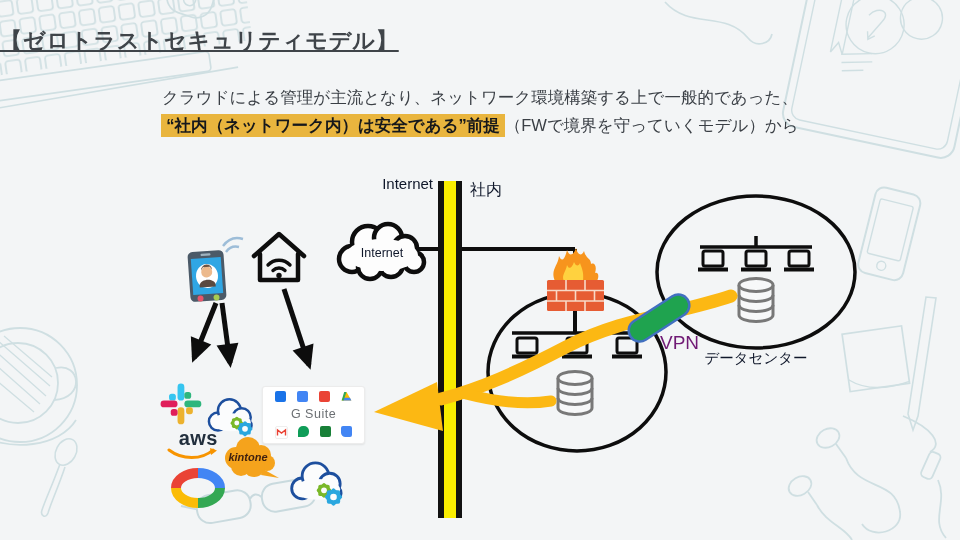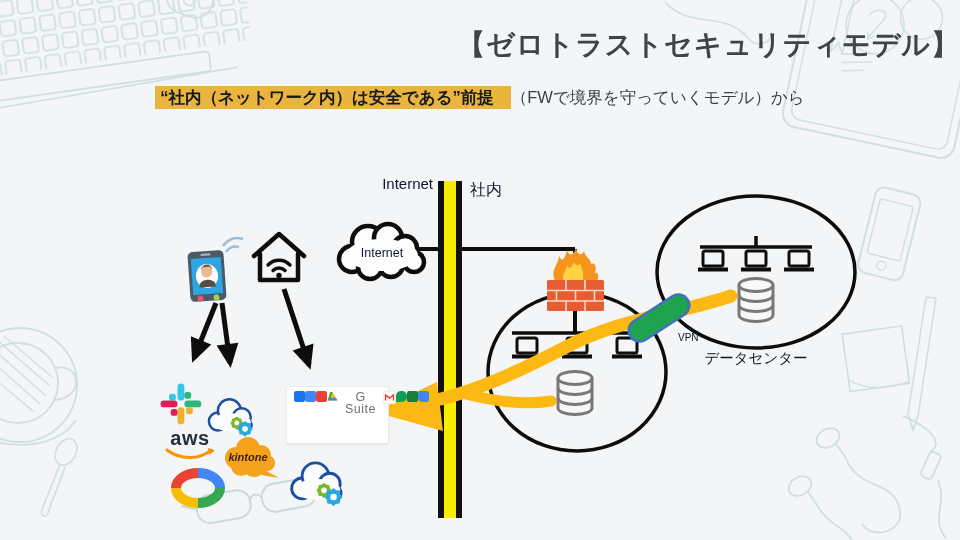--- a/index.html
+++ b/index.html
@@ -1,36 +1,36 @@
 <!DOCTYPE html>
 <html><head>
 <meta charset="utf-8">
 <style>
   html,body{margin:0;padding:0;background:#e8eaec;}
   .stage{position:relative;width:960px;height:540px;overflow:hidden;background:#f3f5f6;
          font-family:"Liberation Sans","DejaVu Sans",sans-serif;}
   .stage svg.layer{position:absolute;left:0;top:0;width:960px;height:540px;}
-  .title{position:absolute;top:26px;left:0;width:100%;text-align:right;
-         font-size:28px;font-weight:bold;color:#3f4449;letter-spacing:1px;z-index:5;}
+  .title{position:absolute;top:26px;left:0;width:100%;text-align:left;
+         font-size:22px;font-weight:bold;color:#3f4449;letter-spacing:1px;z-index:5;text-decoration:underline;}
   .intro{position:absolute;top:87px;left:0;width:100%;text-align:center;z-index:5;
          font-size:16.5px;color:#3a3f45;line-height:21px;}
   .intro .row{margin-bottom:7px;}
-  .hl{background:#e9b53e;color:#16181b;font-weight:bold;padding:2px 17px 3px 5px;}
+  .hl{background:#e9b53e;color:#16181b;font-weight:bold;padding:2px 5px 3px 5px;}
   .lbl{position:absolute;z-index:6;color:#0f172a;}
   .lbl.center{text-align:center;}
   
-  .gsuite{position:absolute;left:286px;top:386px;width:101px;height:48px;background:#fff;
+  .gsuite{position:absolute;left:262px;top:386px;width:101px;height:48px;background:#fff;
           border:1px solid #ececec;border-radius:3px;box-shadow:0 1px 2px rgba(0,0,0,.08);
-          display:flex;flex-direction:row;justify-content:space-between;padding:4px 0;z-index:6;}
+          display:flex;flex-direction:column;justify-content:space-between;padding:4px 0;z-index:6;}
   .gs-row{display:flex;justify-content:space-around;padding:0 7px;}
   .gs-label{text-align:center;font-size:12.5px;color:#6b6f73;letter-spacing:.5px;line-height:12px;}
   .gi{width:11px;height:11px;border-radius:2px;}
   .c-cal{background:#1a73e8;} .c-doc{background:#4285f4;} .c-red{background:#ea4335;}
   .c-hang{background:#0f9d58;border-radius:45% 45% 45% 0;} .c-sheet{background:#188038;} .c-slide{background:#4285f4;border-radius:2px 2px 2px 40%;}
-  .aws{position:absolute;left:162px;top:429px;width:56px;text-align:center;z-index:6;}
+  .aws{position:absolute;left:162px;top:429px;width:56px;text-align:right;z-index:6;}
   .aws .t{font-size:20px;font-weight:bold;color:#222f3d;line-height:18px;letter-spacing:.5px;}
   .kintone{position:absolute;left:221px;top:436px;width:60px;height:44px;z-index:6;font-style:italic;}
   .kintone .t{position:absolute;left:0;top:15px;width:54px;text-align:center;
               font-size:11px;font-weight:bold;color:#40210f;}
 </style>
 </head>
 <body>
 
 <div class="stage">
 
@@ -97,20 +97,21 @@
     <g stroke="#c9dade" fill="none" stroke-width="2" transform="rotate(-10 250 500)">
       <rect x="196" y="488" width="54" height="28" rx="13"></rect>
       <rect x="262" y="488" width="54" height="28" rx="13"></rect>
       <path d="M250 499 q6 -7 12 0"></path>
       <path d="M196 500 l-15 -6 M316 500 l17 -8"></path>
     </g>
   </svg>
 
   <div class="title">【ゼロトラストセキュリティモデル】</div>
   <div class="intro">
+    <div class="row"><span>クラウドによる管理が主流となり、ネットワーク環境構築する上で一般的であった、</span></div>
     <div class="row"><span class="hl">“社内（ネットワーク内）は安全である”前提</span><span>（FWで境界を守っていくモデル）から</span></div>
   </div>
 
   <svg class="layer" viewBox="0 0 960 540" style="z-index:4;">
     <defs>
       <marker id="ah" markerUnits="userSpaceOnUse" markerWidth="26" markerHeight="24" refX="20" refY="12" orient="auto">
         <path d="M1 1 L25 12 L1 23 Z" fill="#0d0d0d"></path>
       </marker>
       <g id="laptop">
         <rect x="5" y="0" width="20" height="15" rx="2" fill="#f3f5f6" stroke="#0d0d0d" stroke-width="3"></rect>
@@ -255,21 +256,21 @@
       <path d="M10 26 A22 15 0 0 1 32 11" stroke="#ea4335"></path>
       <path d="M32 11 A22 15 0 0 1 54 26" stroke="#4285f4"></path>
       <path d="M54 26 A22 15 0 0 1 32 41" stroke="#34a853"></path>
       <path d="M32 41 A22 15 0 0 1 10 26" stroke="#fbbc05"></path>
     </g>
   </svg>
 
   <div class="lbl" style="left:337px;top:175px;width:96px;text-align:right;font-size:15px;">Internet</div>
   <div class="lbl" style="left:470px;top:180px;font-size:16px;">社内</div>
   <div class="lbl center" style="left:346px;top:246px;width:72px;font-size:12.5px;">Internet</div>
-  <div class="lbl" style="left:678px;top:332px;font-size:10px;color:#0f172a;">VPN</div>
+  <div class="lbl" style="left:660px;top:332px;font-size:19px;color:#701a75;">VPN</div>
   <div class="lbl center" style="left:691px;top:349px;width:130px;font-size:14.5px;">データセンター</div>
 
   <div class="gsuite">
     <div class="gs-row">
       <div class="gi c-cal"></div>
       <div class="gi c-doc"></div>
       <div class="gi c-red"></div>
       <svg class="gi" viewBox="0 0 11 11" style="background:#fff;">
         <polygon points="5.5,1 10.4,9.4 0.6,9.4" fill="#fbbc04"></polygon>
         <polygon points="2,9.4 9,9.4 10.4,9.4 8.9,6.8 3.4,6.8" fill="#4285f4"></polygon>

